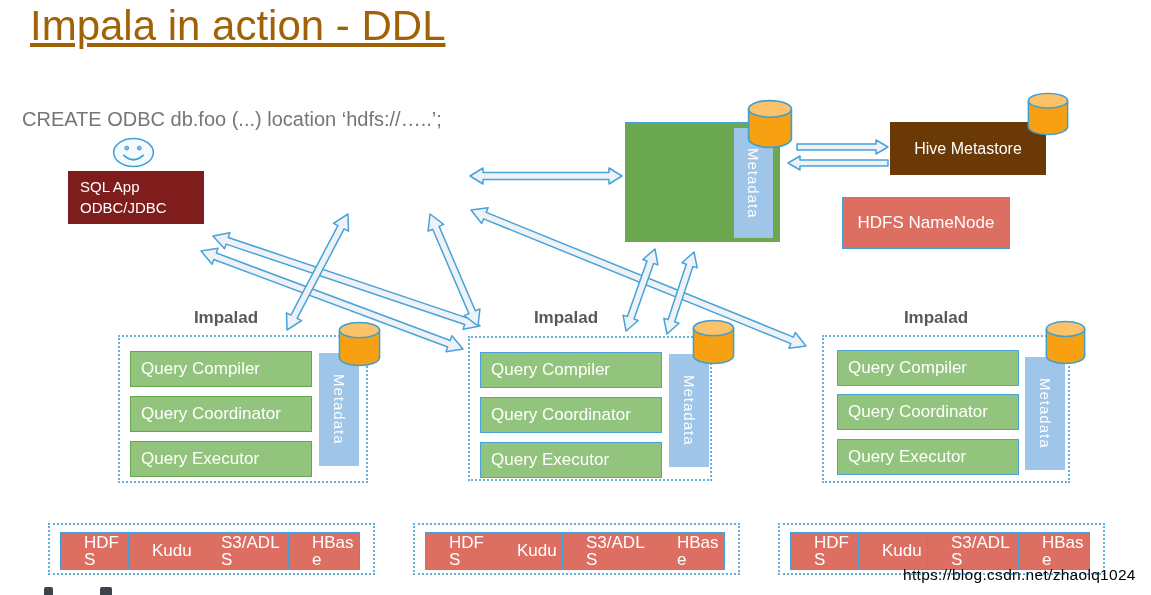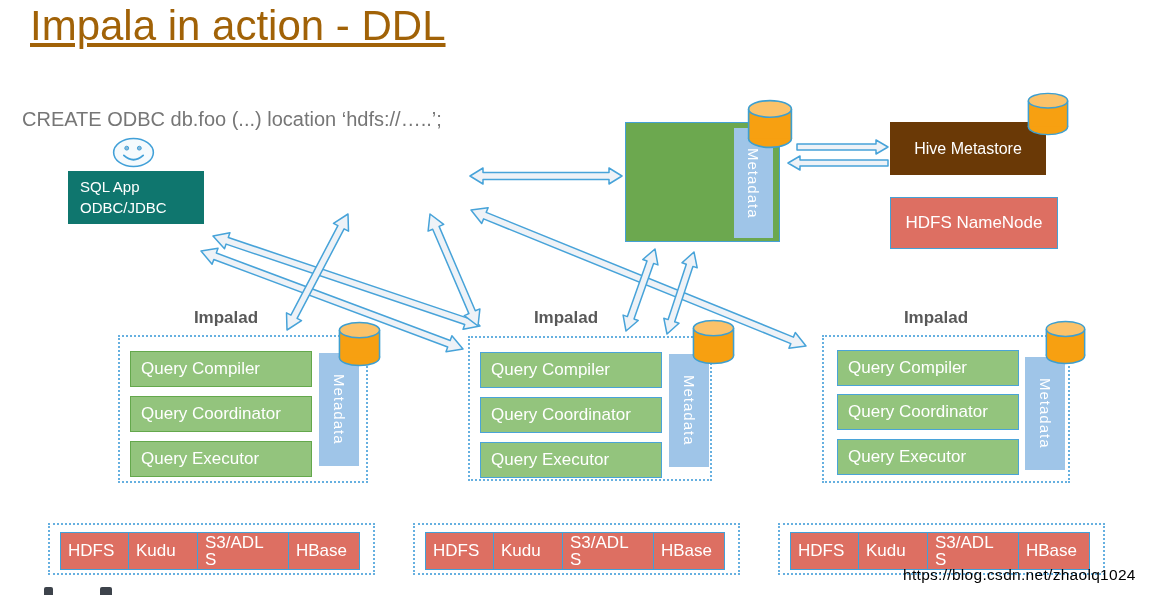--- a/index.html
+++ b/index.html
@@ -1,46 +1,46 @@
 <!DOCTYPE html>
 <html><head>
 <meta charset="utf-8">
 <style>
   html,body{margin:0;padding:0;background:#fff;}
   .stage{position:relative;width:1151px;height:595px;background:#ffffff;overflow:hidden;
          font-family:"Liberation Sans", sans-serif;}
   .title{position:absolute;left:30px;top:2px;font-size:42px;color:#a16207;letter-spacing:0px;text-decoration:underline;}
   .statement{position:absolute;left:22px;top:108px;font-size:20px;color:#767676;}
   .box{position:absolute;box-sizing:border-box;color:#fff;display:flex;align-items:center;justify-content:center;}
-  .sqlapp{left:68px;top:171px;width:136px;height:53px;background:#0f766e;flex-direction:column;
+  .sqlapp{left:68px;top:171px;width:136px;height:53px;background:#7f1d1d;flex-direction:column;
           align-items:flex-start;justify-content:center;padding-left:12px;font-size:15px;line-height:1.35;}
   .statestore{left:313px;top:158px;width:154px;height:52px;background:#6ca84f;border:1.6px solid #45a1d5;font-size:16px;}
   .catalog{left:625px;top:122px;width:155px;height:120px;background:#6ca84f;border:1.6px solid #45a1d5;}
   .catalog-label{position:absolute;left:0;top:0;bottom:0;width:108px;display:flex;align-items:center;
                  justify-content:center;font-size:17px;}
   .meta{position:absolute;background:#9fc5e8;color:#fff;display:flex;align-items:center;justify-content:center;}
   .catalog-meta{left:108px;top:5px;width:39px;height:110px;}
   .vtext{writing-mode:vertical-rl;font-size:15px;letter-spacing:1px;}
   .hive{left:890px;top:122px;width:156px;height:53px;background:#6a3906;font-size:16px;}
-  .namenode{left:890px;top:197px;width:168px;height:52px;background:#dd6f62;border:1.6px solid #45a1d5;font-size:17px;}
+  .namenode{left:842px;top:197px;width:168px;height:52px;background:#dd6f62;border:1.6px solid #45a1d5;font-size:17px;}
   .dotted{position:absolute;box-sizing:border-box;border:2px dotted #66b0e0;}
   .impalad-label{position:absolute;top:308px;width:120px;text-align:center;font-size:17px;font-weight:bold;color:#595959;}
   .qbox{position:absolute;left:10px;width:182px;height:36px;box-sizing:border-box;background:#93c47d;color:#fff;
         font-size:17px;display:flex;align-items:center;padding-left:10px;}
   .qb-green{border:1.6px solid #64a84c;}
   .qb-blue{border:1.6px solid #4aa4d8;}
   .imp-meta{left:199px;top:16px;width:40px;height:113px;}
   .cyl{position:absolute;z-index:4;}
   .smiley{position:absolute;left:112px;top:137px;width:43px;height:31px;}
   .storage-row{position:absolute;left:10px;top:7px;display:flex;height:36px;box-sizing:content-box;
                border:1.6px solid #41a0d8;background:#dd6f62;}
   .storage-cell{box-sizing:border-box;background:#dd6f62;color:#fff;font-size:17px;display:flex;align-items:center;
                 padding-left:7px;border-right:1.6px solid #41a0d8;}
   .storage-cell:last-child{border-right:none;}
-  .storage-cell span{max-width:62px;overflow-wrap:anywhere;line-height:1.03;}
+  .storage-cell span{max-width:62px;overflow-wrap:anywhere;line-height:1.03;margin-left:16px;}
   #arrow-layer{position:absolute;left:0;top:0;z-index:3;pointer-events:none;}
   .watermark{position:absolute;left:903px;top:566px;font-size:15.5px;color:#000000;z-index:10;letter-spacing:0.3px;}
   .frag{position:absolute;background:#3d434b;border-radius:2px 2px 0 0;z-index:2;}
 </style>
 </head>
 <body>
 
 <div class="stage">
 
   <div class="title">Impala in action - DDL</div>

